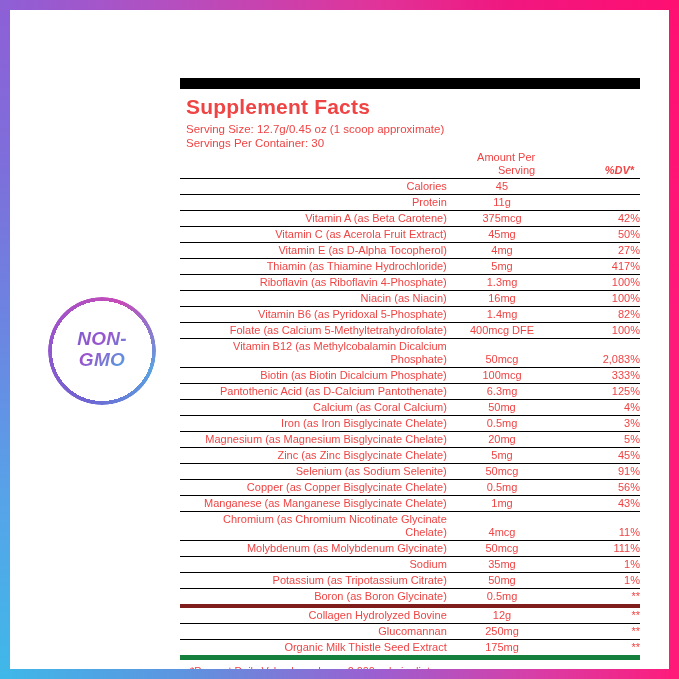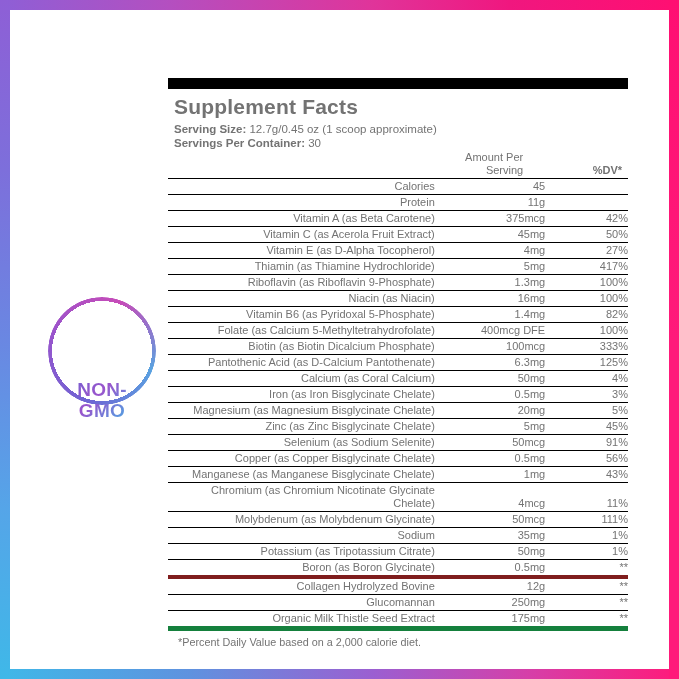--- a/index.html
+++ b/index.html
@@ -39,30 +39,31 @@
   }
   .edge-right {
     top: 0; right: 0; width: 10px; height: 679px;
     background: linear-gradient(to bottom, #ff0f72 0%, #ff1a7a 50%, #ff1a7a 100%);
   }
 
   
   .badge {
     position: absolute;
     left: 48px;
-    top: 313px;
+    top: 295px;
     width: 108px;
     height: 108px;
     border-radius: 50%;
     border: 2.5px solid;
     border-image: linear-gradient(135deg, #7a5fd0, #b44fc0, #3fb8e8) 1;
     box-sizing: border-box;
     display: flex;
-    align-items: flex-end;
+    align-items: center;
     justify-content: center;
+    font-style: italic;
   }
   .badge-ring {
     position: absolute;
     left: 48px;
     top: 297px;
     width: 108px;
     height: 108px;
     border-radius: 50%;
     background: conic-gradient(from 200deg, #6f63d3, #9a54cc, #c74bb8, #5aa2e0, #6f63d3);
     -webkit-mask: radial-gradient(circle, transparent 0 50px, #000 50px 54px, transparent 54px);
@@ -78,43 +79,43 @@
     -webkit-background-clip: text;
             background-clip: text;
     color: transparent;
     position: relative;
     z-index: 2;
   }
 
   
   .panel {
     position: absolute;
-    left: 168px;
+    left: 180px;
     top: 78px;
     width: 460px;
-    color: #737373;
+    color: #ef4444;
   }
   .rule-thick {
     height: 11px;
     background: #000000;
     width: 100%;
   }
   .title {
     font-size: 21px;
     font-weight: 700;
     letter-spacing: 0.2px;
     margin: 6px 0 3px 6px;
   }
   .serving-lines {
     margin-left: 6px;
     font-size: 11.5px;
     line-height: 14px;
   }
   .serving-lines b {
-    font-weight: 700;
+    font-weight: 400;
   }
   table.facts {
     width: 100%;
     border-collapse: collapse;
     font-size: 11px;
     margin-top: 0;
   }
   table.facts td {
     padding: 1px 0 1px 0;
     vertical-align: bottom;
@@ -124,38 +125,39 @@
   table.facts tr.hdr td {
     border-bottom: 1px solid #000;
     padding-bottom: 1px;
   }
   td.name {
     padding-left: 6px;
     text-align: right;
     width: 58%;
   }
   td.amt {
-    text-align: right;
+    text-align: center;
     width: 24%;
     padding-right: 22px;
   }
   td.dv {
     text-align: right;
     width: 18%;
     padding-right: 6px;
   }
   tr.hdr td.amt-h {
     text-align: right;
     padding-right: 22px;
     font-weight: 400;
   }
   tr.hdr td.dv-h {
     text-align: right;
     padding-right: 6px;
     font-weight: 700;
+    font-style: italic;
   }
   tr.group-start td {
     border-top: 4px solid #7f1d1d;
   }
   tr.last-row td {
     border-bottom: 5px solid #15803d;
   }
   .footnotes {
     margin-left: 10px;
     font-size: 10.8px;
@@ -228,38 +230,43 @@
             <td class="name">Vitamin E (as D-Alpha Tocopherol)</td>
             <td class="amt">4mg</td>
             <td class="dv">27%</td>
           </tr>
           <tr>
             <td class="name">Thiamin (as Thiamine Hydrochloride)</td>
             <td class="amt">5mg</td>
             <td class="dv">417%</td>
           </tr>
           <tr>
-            <td class="name">Riboflavin (as Riboflavin 9-Phosphate)</td>
+            <td class="name">Riboflavin (as Riboflavin 4-Phosphate)</td>
             <td class="amt">1.3mg</td>
             <td class="dv">100%</td>
           </tr>
           <tr>
             <td class="name">Niacin (as Niacin)</td>
             <td class="amt">16mg</td>
             <td class="dv">100%</td>
           </tr>
           <tr>
             <td class="name">Vitamin B6 (as Pyridoxal 5-Phosphate)</td>
             <td class="amt">1.4mg</td>
             <td class="dv">82%</td>
           </tr>
           <tr>
             <td class="name">Folate (as Calcium 5-Methyltetrahydrofolate)</td>
             <td class="amt">400mcg DFE</td>
             <td class="dv">100%</td>
+          </tr>
+          <tr>
+            <td class="name">Vitamin B12 (as Methylcobalamin Dicalcium Phosphate)</td>
+            <td class="amt">50mcg</td>
+            <td class="dv">2,083%</td>
           </tr>
           <tr>
             <td class="name">Biotin (as Biotin Dicalcium Phosphate)</td>
             <td class="amt">100mcg</td>
             <td class="dv">333%</td>
           </tr>
           <tr>
             <td class="name">Pantothenic Acid (as D-Calcium Pantothenate)</td>
             <td class="amt">6.3mg</td>
             <td class="dv">125%</td>

